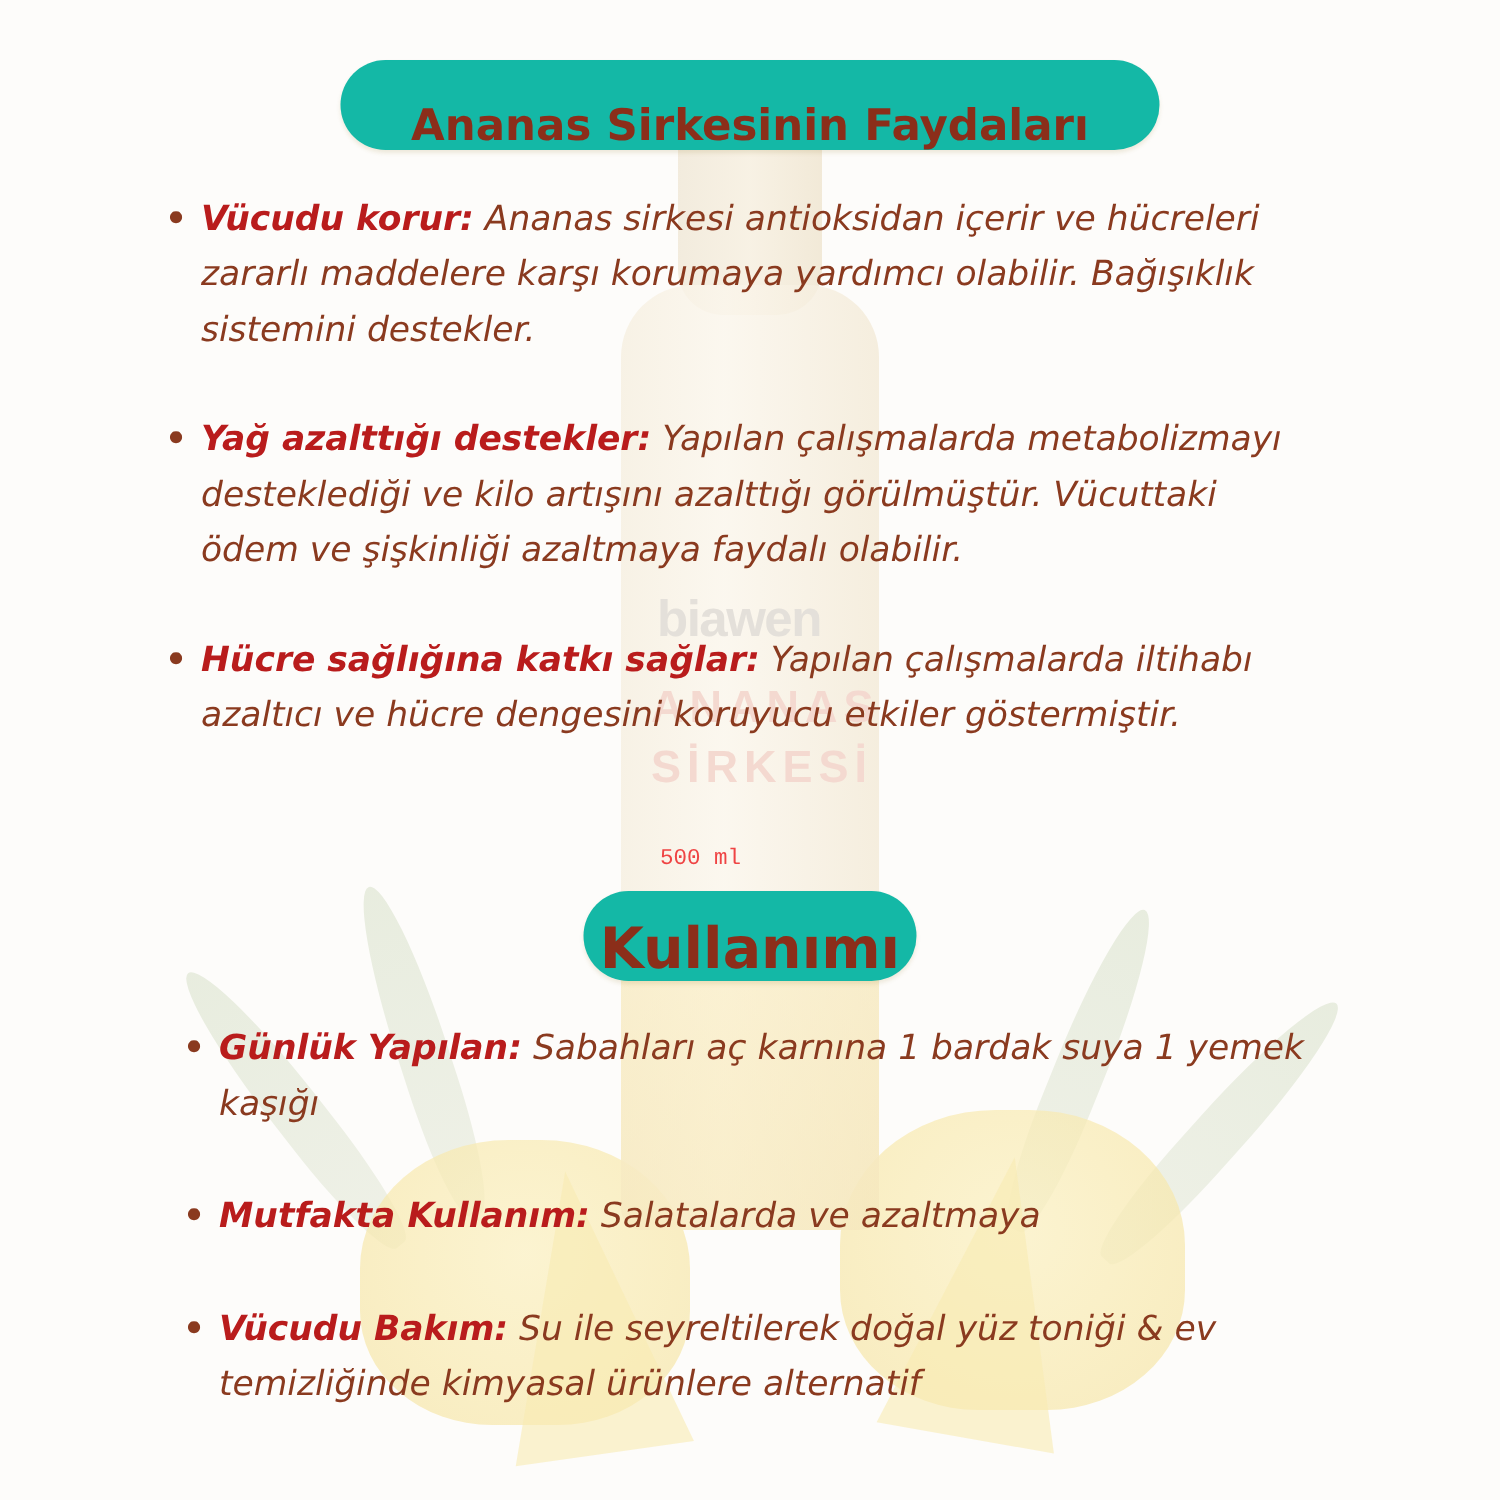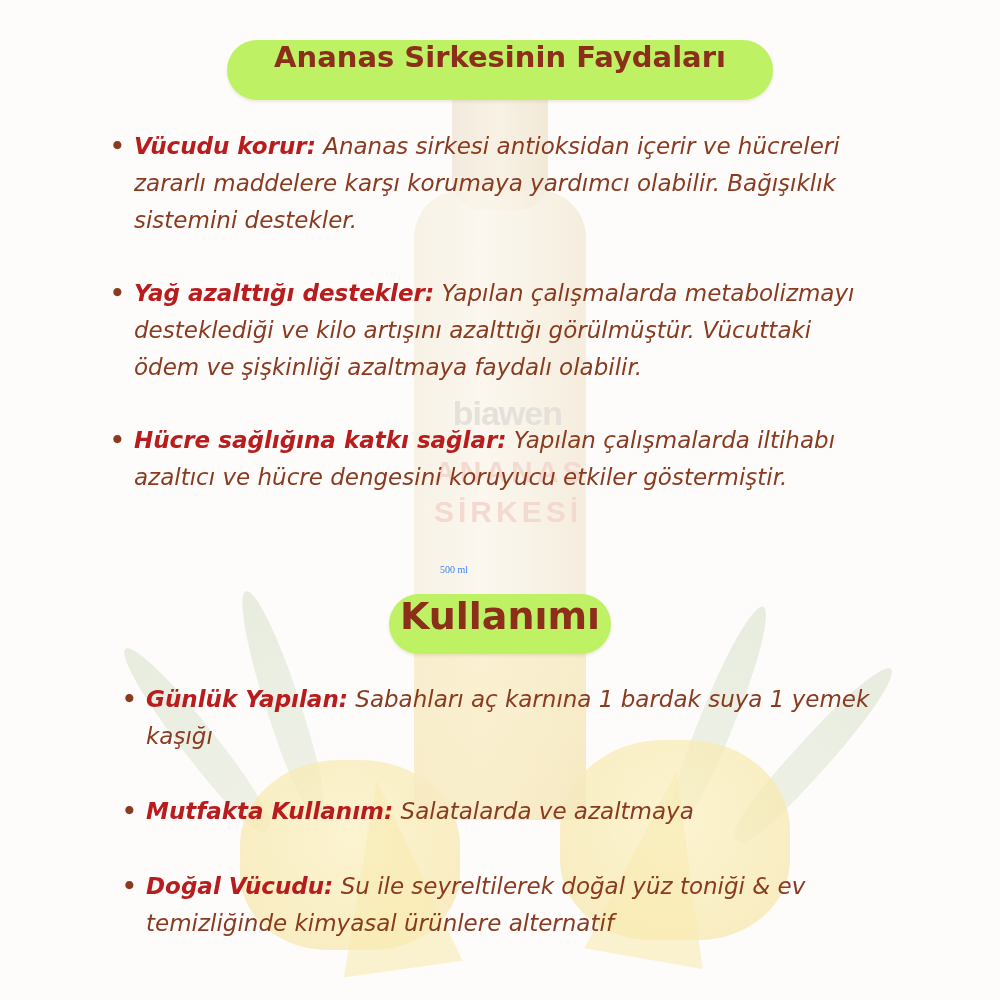--- a/index.html
+++ b/index.html
@@ -25,32 +25,32 @@
       border-radius: 48px 48px 14px 14px;
       opacity: .8;
     }
     .bg .bottle-liquid {
       position: absolute; left: 414px; top: 600px; width: 172px; height: 220px;
       background: linear-gradient(180deg, #fbeec0 0%, #f7e6ad 100%);
       border-radius: 0 0 14px 14px;
       opacity: .55;
     }
     .bg .brand {
-      position: absolute; left: 438px; top: 394px; width: 124px; text-align: right;
+      position: absolute; left: 438px; top: 394px; width: 124px; text-align: left;
       font-family: "Liberation Sans", sans-serif; font-size: 34px; font-weight: 700;
       color: #e4e0da; letter-spacing: -1px;
     }
     .bg .label-big {
       position: absolute; left: 434px; top: 452px; width: 132px; text-align: center;
       font-family: "Liberation Sans", sans-serif; font-weight: 700; font-size: 30px;
       line-height: 40px; color: #f4d9d0; letter-spacing: 4px;
     }
     .bg .volume {
-      position: absolute; left: 440px; top: 564px; font-size: 10px; color: #3b82f6;
-      font-family: Liberation Serif, serif;
+      position: absolute; left: 440px; top: 564px; font-size: 15px; color: #ef4444;
+      font-family: Liberation Mono, monospace;
     }
     .bg .leaf {
       position: absolute; width: 34px; height: 230px;
       background: linear-gradient(180deg, #dfe6d3 0%, #e9ecdf 100%);
       border-radius: 50% 50% 40% 40%;
       opacity: .7; transform-origin: bottom center;
     }
     .bg .pine {
       position: absolute;
       background: radial-gradient(ellipse at 50% 40%, #fbf0bf 0%, #f8e9ae 60%, #f4e3a4 100%);
@@ -60,23 +60,23 @@
       position: absolute; width: 0; height: 0; opacity: .6;
       border-left: 60px solid transparent; border-right: 60px solid transparent;
       border-bottom: 190px solid #f9ebb2;
     }
 
     
     .content { position: relative; z-index: 1; }
 
     .pill {
       position: absolute;
-      background: #bef264;
+      background: #14b8a6;
       border-radius: 40px;
-      display: flex; align-items: flex-start; justify-content: center;
+      display: flex; align-items: flex-end; justify-content: center;
       color: #8b2e1a;
       font-family: "DejaVu Sans", sans-serif;
       font-weight: 700;
       box-shadow: 0 2px 3px rgba(150,120,40,.15);
     }
     .pill-benefits { left: 227px; top: 40px; width: 546px; height: 60px; font-size: 29px; }
     .pill-usage    { left: 389px; top: 594px; width: 222px; height: 60px; font-size: 38px; }
 
     .list { position: absolute; list-style: none; }
     .list li {
@@ -153,17 +153,17 @@
     <li class="u1">
       <span class="bullet">•</span>
       <b>Günlük Yapılan:</b><span class="desc"> Sabahları aç karnına 1 bardak suya 1 yemek kaşığı</span>
     </li>
     <li class="u2">
       <span class="bullet">•</span>
       <b>Mutfakta Kullanım:</b><span class="desc"> Salatalarda ve azaltmaya</span>
     </li>
     <li class="u3">
       <span class="bullet">•</span>
-      <b>Doğal Vücudu:</b><span class="desc"> Su ile seyreltilerek doğal yüz toniği &amp; ev temizliğinde kimyasal ürünlere alternatif</span>
+      <b>Vücudu Bakım:</b><span class="desc"> Su ile seyreltilerek doğal yüz toniği &amp; ev temizliğinde kimyasal ürünlere alternatif</span>
     </li>
   </ul>
 
 </div>
 
 </body></html>

